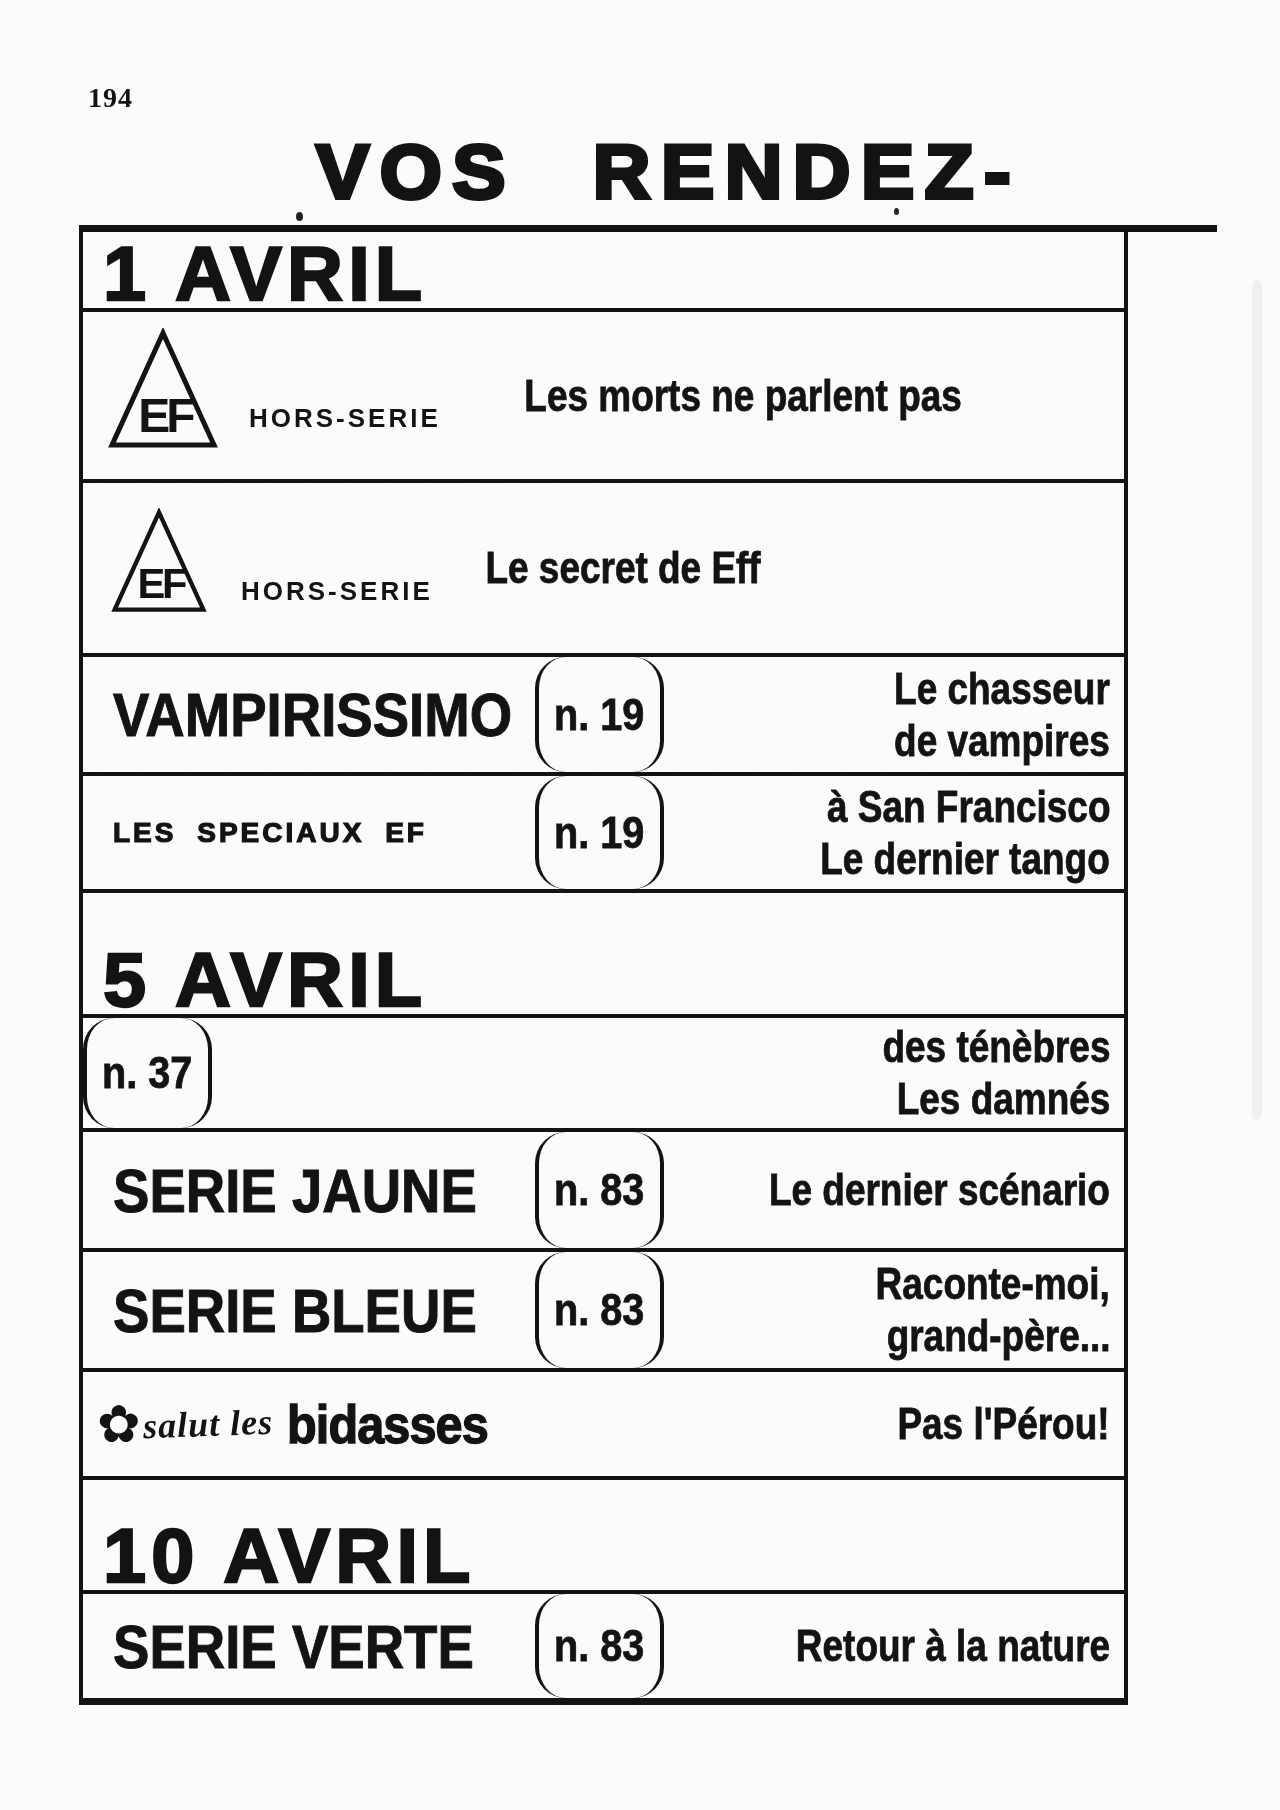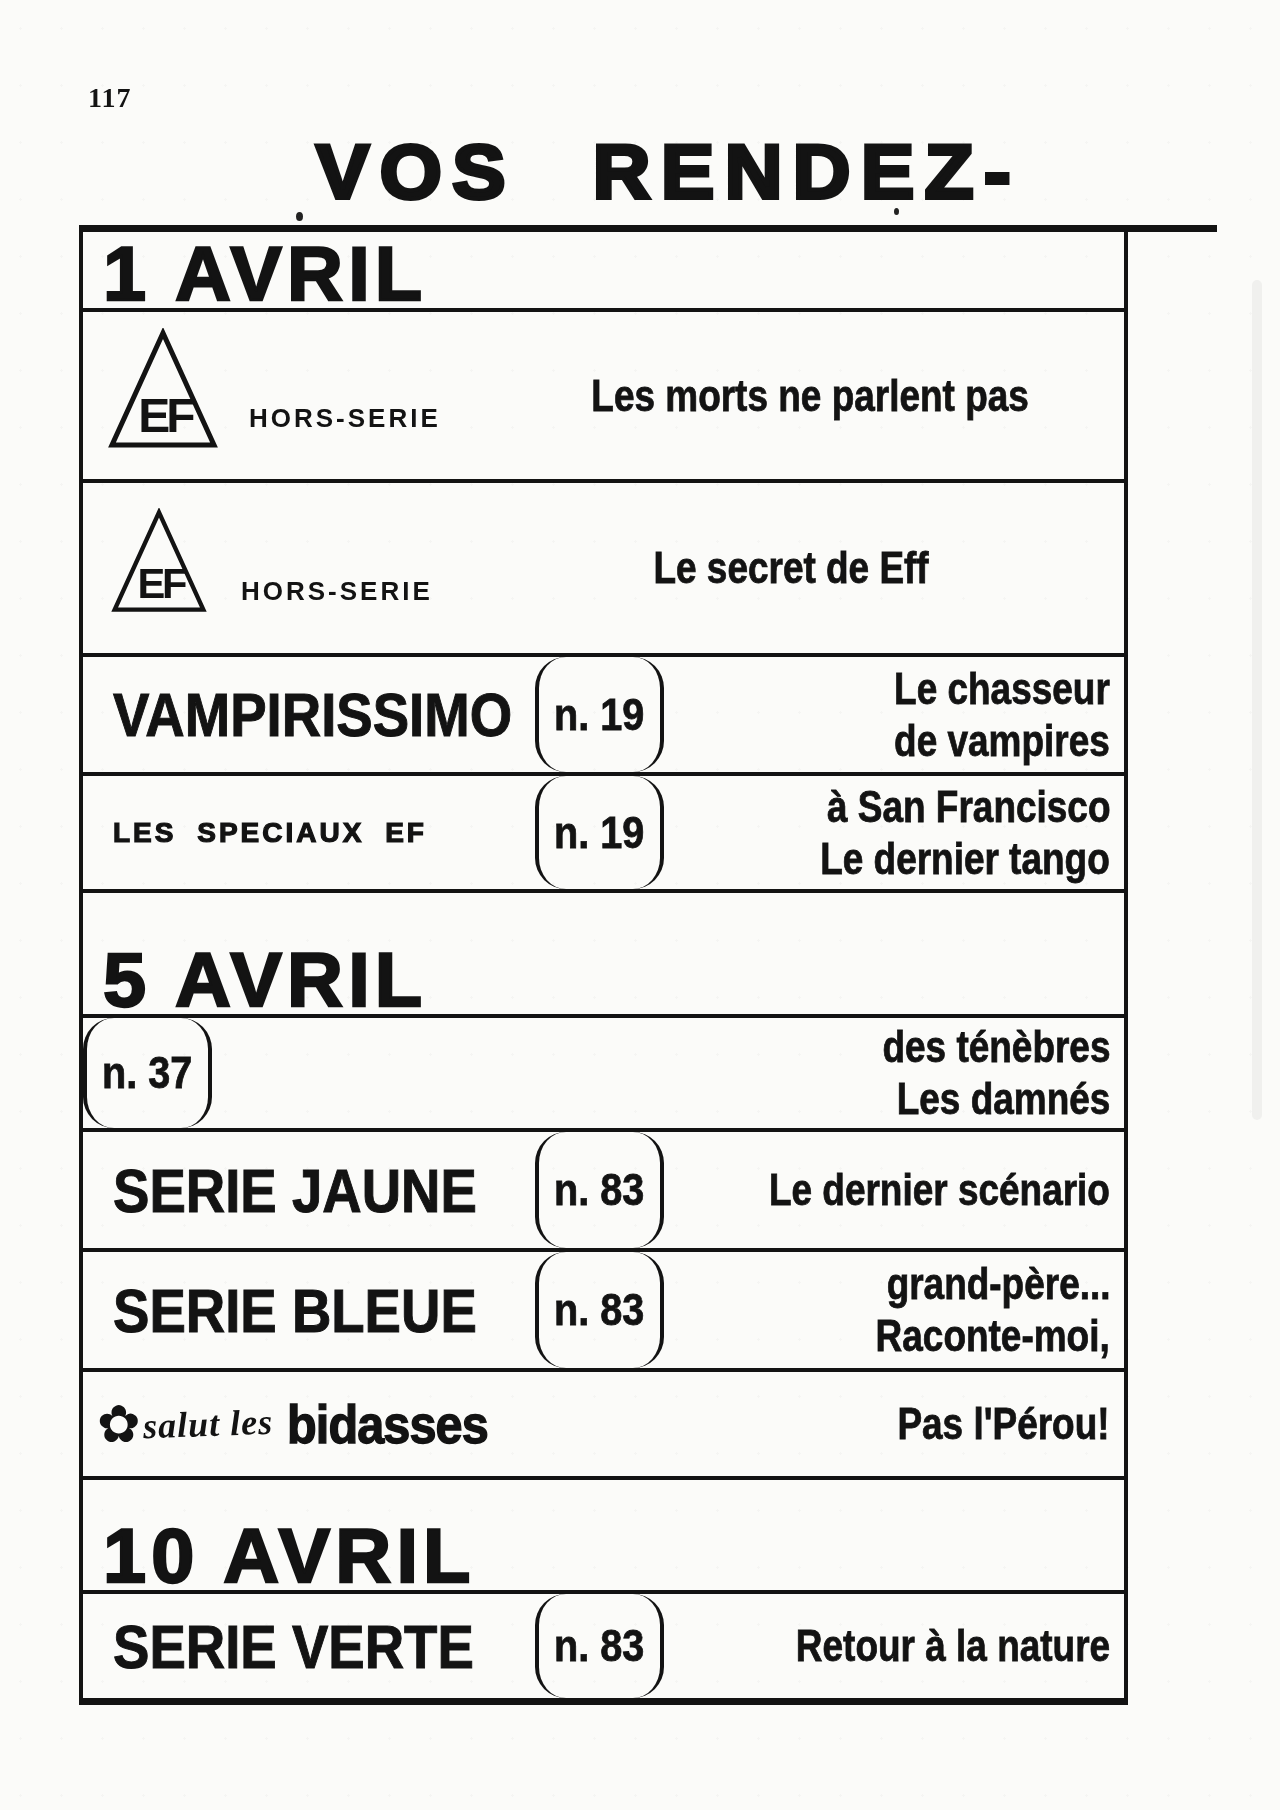--- a/index.html
+++ b/index.html
@@ -54,21 +54,21 @@
 
   
   .ef-row{align-items:center;padding-left:24px;}
   .ef-left{display:flex;align-items:center;}
   .ef-logo{margin-bottom:14px;}
   .hs-label{
     margin-left:30px;margin-top:46px;font-size:26px;font-weight:700;
     letter-spacing:3px;white-space:nowrap;
   }
   .ef-title{
-    flex:1;text-align:center;padding-right:28px;
+    flex:1;text-align:left;padding-right:28px;
   }
 
   
   .cell{box-sizing:border-box;min-width:0;}
   .cell.name{width:452px;display:flex;align-items:center;padding-left:30px;}
   .cell.num{
     width:129px;border-left:4px solid #131313;border-right:4px solid #131313;
     display:flex;align-items:center;justify-content:center;border-radius:31px;
   }
   .cell.ttl{
@@ -117,21 +117,21 @@
   .bidasses-word{
     font-size:54px;font-weight:700;letter-spacing:-1px;white-space:nowrap;
     display:inline-block;transform:scaleX(0.9);transform-origin:0 50%;
     -webkit-text-stroke:1.4px #131313;
   }
   svg text{font-family:"Liberation Sans",sans-serif;}
 </style>
 </head>
 <body>
 
-<div class="page-number">117</div>
+<div class="page-number">194</div>
 <div class="main-title">VOS RENDEZ-</div>
 <div class="top-border-ext"></div>
 <div class="scan-streak"></div>
 <div class="speck s1"></div>
 <div class="speck s2"></div>
 
 <div class="sched">
 
   <div class="row hdr" style="height:80px">
     <span class="hdr-text">1 AVRIL</span>
@@ -216,22 +216,22 @@
   </div>
 
   <div class="row" style="height:120px">
     <div class="cell name">
       <span class="series-name">SERIE BLEUE</span>
     </div>
     <div class="cell num">
       <span class="issue-no">n. 83</span>
     </div>
     <div class="cell ttl rel-title">
+      <span class="tline"><span class="cond">Raconte-moi,</span></span>
       <span class="tline"><span class="cond">grand-père...</span></span>
-      <span class="tline"><span class="cond">Raconte-moi,</span></span>
     </div>
   </div>
 
   <div class="row" style="height:108px">
     <div class="bidasses-cell">
       <span class="flower-icon">✿</span>
       <span class="salut-script">salut les</span>
       <span class="bidasses-word">bidasses</span>
     </div>
     <div class="cell ttl rel-title">

